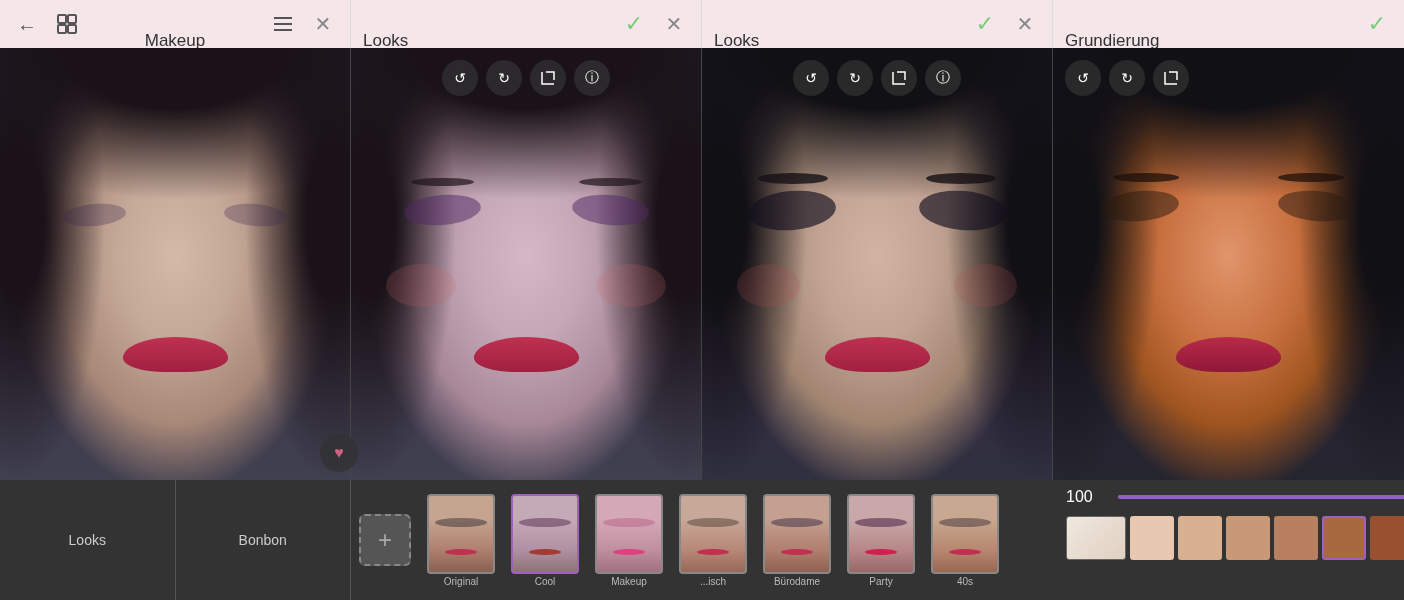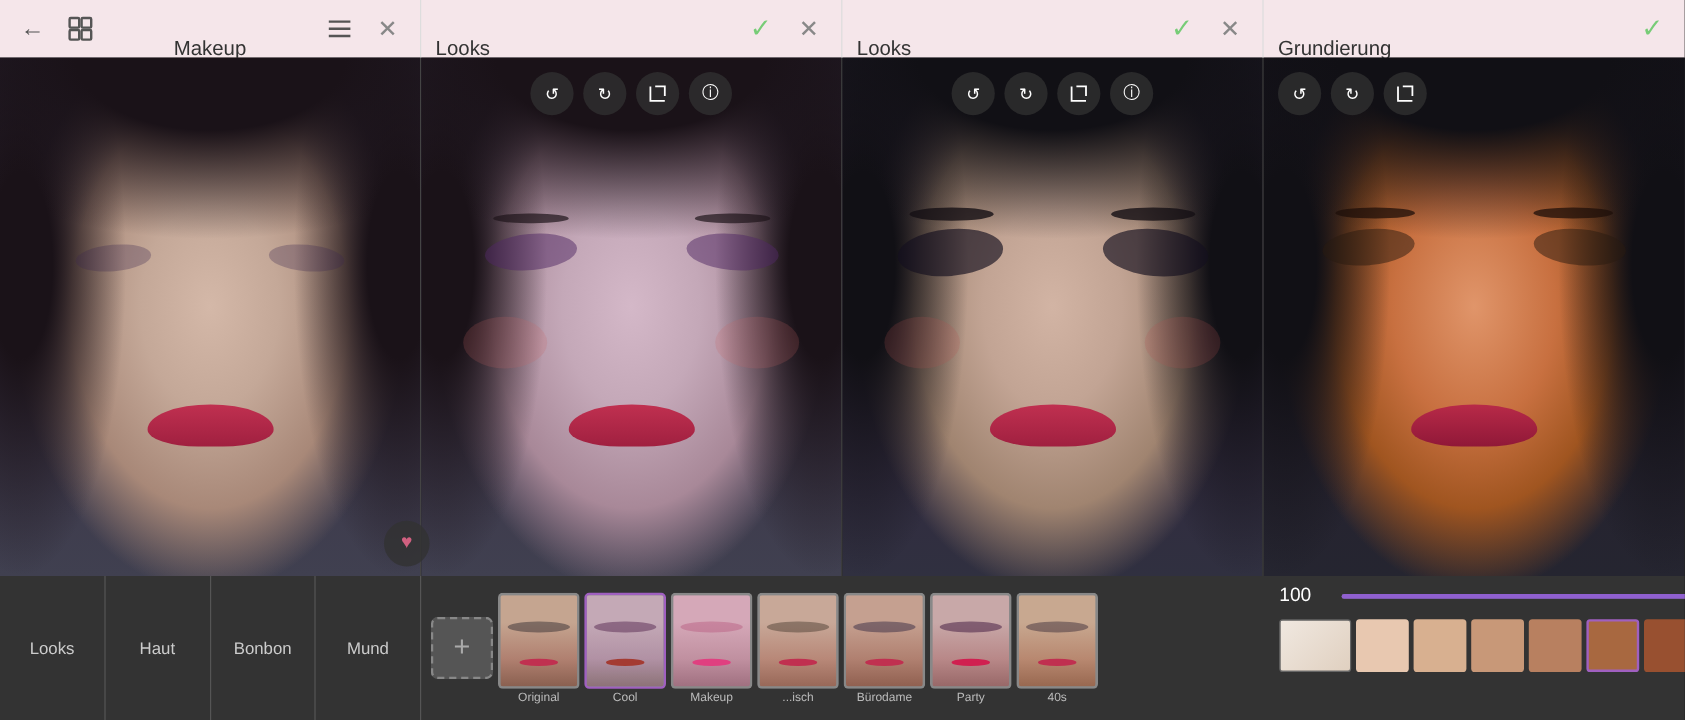--- a/index.html
+++ b/index.html
@@ -174,20 +174,21 @@
       flex-shrink: 0;
       margin-left: 4px;
     }
 
     .thumb-item {
       display: flex;
       flex-direction: column;
       align-items: center;
       flex-shrink: 0;
       cursor: pointer;
+      margin-left: 12px;
     }
     .thumb-face {
       width: 68px;
       height: 80px;
       border-radius: 4px;
       background: #888;
       border: 2px solid transparent;
       overflow: hidden;
       position: relative;
     }
@@ -509,23 +510,21 @@
 
 <div class="bottom-bar">
 
   <div class="bottom-nav">
 
     <div style="position:absolute;bottom:128px;left:320px;z-index:20;">
       <button class="heart-btn">♥</button>
     </div>
     <div class="bottom-nav-inner">
       <button class="nav-btn">Looks</button>
-      <button class="nav-btn">Haut</button>
       <button class="nav-btn">Bonbon</button>
-      <button class="nav-btn">Mund</button>
     </div>
   </div>
 
   <div class="looks-strip">
     <button class="add-btn">+</button>
 
     <div class="thumb-item">
       <div class="thumb-face">
         <div class="thumb-inner" style="background:linear-gradient(180deg,#c5a590 30%,#b08070 70%,#8a6050 100%);">
           <div class="thumb-eye"></div>

